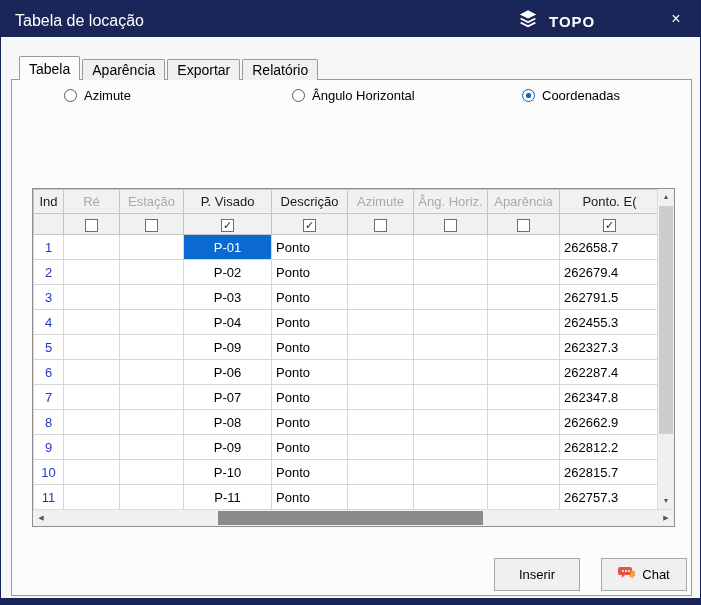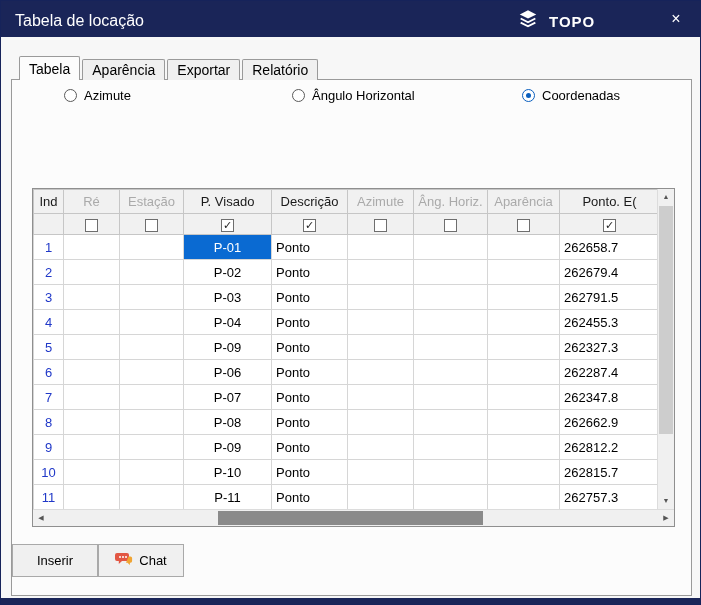--- a/index.html
+++ b/index.html
@@ -57,21 +57,21 @@
   .vscroll .arr.up { top:0; }
   .vscroll .arr.down { bottom:0; }
   .vscroll .thumb { position:absolute; left:1px; right:1px; top:17px; height:228px; background:#cdcdcd; cursor:pointer; }
   .hscroll { position:absolute; left:0; right:0; bottom:0; height:17px; background:#f0f0f0; border-top:1px solid #dcdcdc; }
   .hscroll .arr { position:absolute; top:0; width:16px; height:100%; font-size:7px; color:#555; text-align:center; line-height:16px; cursor:pointer; }
   .hscroll .arr.left { left:0; }
   .hscroll .arr.right { right:0; }
   .hscroll .thumb { position:absolute; top:1px; bottom:1px; left:185px; width:265px; background:#8a8a8a; cursor:pointer; }
 
   
-  .footer { position:absolute; left:0; right:4px; top:464px; height:34px; display:flex; gap:0; }
+  .footer { position:absolute; left:0; right:4px; top:478px; height:34px; display:flex; justify-content:flex-end; gap:21px; }
   .btn { min-width:86px; height:33px; padding:0 12px; display:flex; align-items:center; justify-content:center; gap:6px; font-size:13px; background:#f0f0f0; border:1px solid #a9a9a9; cursor:pointer; }
   .btn .accel { text-decoration:underline; }
 
   .bottom-strip { position:absolute; left:0; right:0; bottom:0; height:6px; background:#1a2558; }
 </style>
 </head>
 <body>
 
 <div class="window">
 

